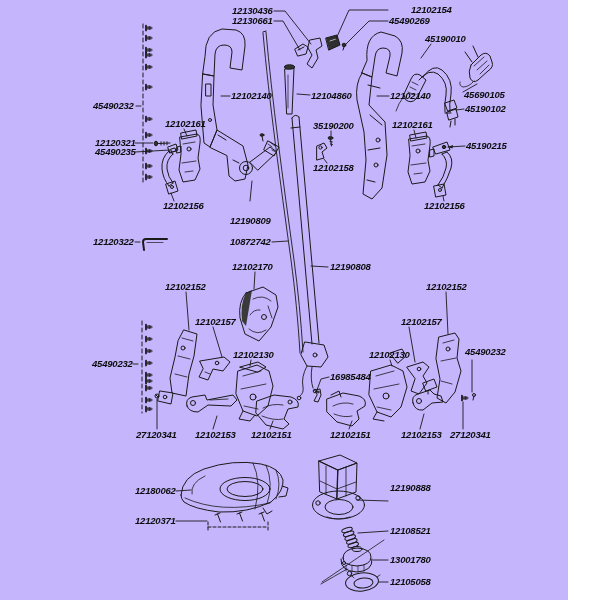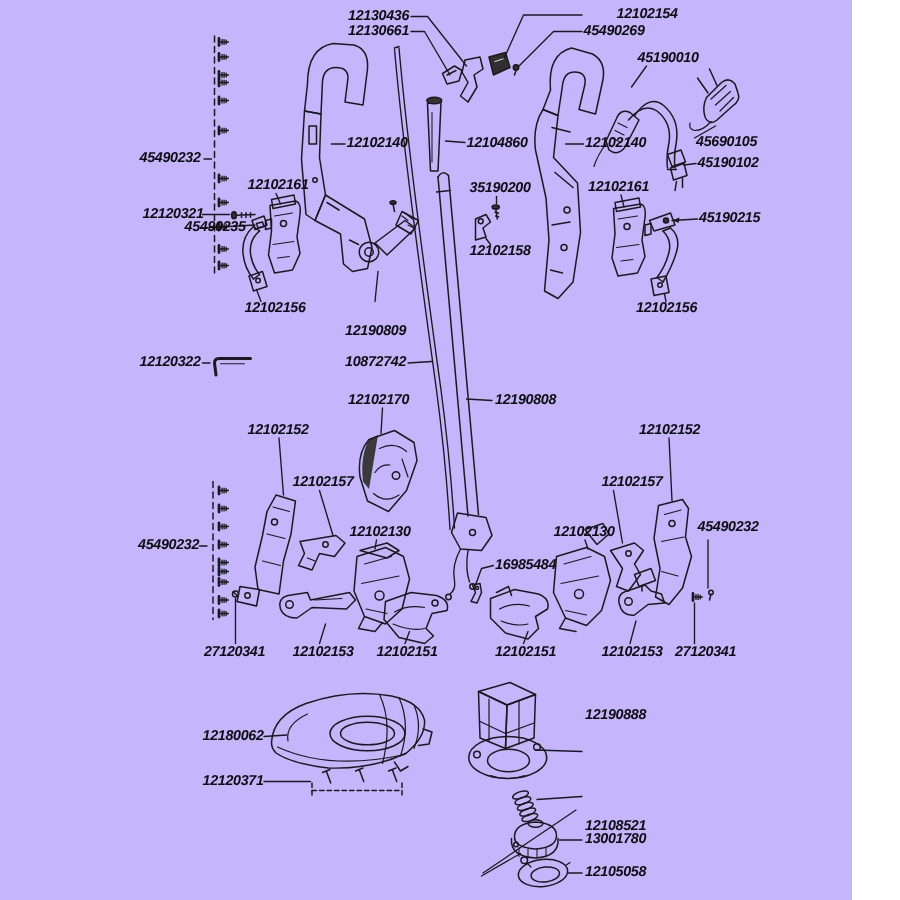--- a/index.html
+++ b/index.html
@@ -409,21 +409,21 @@
       <span class="part-label" style="left: 93px; top: 101px;">45490232</span>
       <span class="part-label" style="left: 231px; top: 91px;">12102140</span>
       <span class="part-label" style="left: 311px; top: 91px;">12104860</span>
       <span class="part-label" style="left: 390px; top: 91px;">12102140</span>
       <span class="part-label" style="left: 464px; top: 90px;">45690105</span>
       <span class="part-label" style="left: 465px; top: 104px;">45190102</span>
       <span class="part-label" style="left: 165px; top: 119px;">12102161</span>
       <span class="part-label" style="left: 313px; top: 121px;">35190200</span>
       <span class="part-label" style="left: 392px; top: 120px;">12102161</span>
       <span class="part-label" style="left: 95px; top: 138px;">12120321</span>
-      <span class="part-label" style="left: 95px; top: 147px; margin-left: 28px;">45490235</span>
+      <span class="part-label" style="left: 95px; top: 147px;">45490235</span>
       <span class="part-label" style="left: 466px; top: 141px;">45190215</span>
       <span class="part-label" style="left: 313px; top: 163px;">12102158</span>
       <span class="part-label" style="left: 163px; top: 201px;">12102156</span>
       <span class="part-label" style="left: 230px; top: 216px;">12190809</span>
       <span class="part-label" style="left: 424px; top: 201px;">12102156</span>
       <span class="part-label" style="left: 93px; top: 237px;">12120322</span>
       <span class="part-label" style="left: 230px; top: 237px;">10872742</span>
       <span class="part-label" style="left: 232px; top: 262px;">12102170</span>
       <span class="part-label" style="left: 330px; top: 262px;">12190808</span>
       <span class="part-label" style="left: 165px; top: 282px;">12102152</span>
@@ -436,19 +436,19 @@
       <span class="part-label" style="left: 465px; top: 347px;">45490232</span>
       <span class="part-label" style="left: 330px; top: 372px;">16985484</span>
       <span class="part-label" style="left: 136px; top: 430px;">27120341</span>
       <span class="part-label" style="left: 195px; top: 430px;">12102153</span>
       <span class="part-label" style="left: 251px; top: 430px;">12102151</span>
       <span class="part-label" style="left: 330px; top: 430px;">12102151</span>
       <span class="part-label" style="left: 401px; top: 430px;">12102153</span>
       <span class="part-label" style="left: 450px; top: 430px;">27120341</span>
       <span class="part-label" style="left: 135px; top: 486px;">12180062</span>
       <span class="part-label" style="left: 135px; top: 516px;">12120371</span>
-      <span class="part-label" style="left: 390px; top: 472px;">12190888</span>
-      <span class="part-label" style="left: 390px; top: 526px; margin-top: 20px;">12108521</span>
+      <span class="part-label" style="left: 390px; top: 483px;">12190888</span>
+      <span class="part-label" style="left: 390px; top: 526px;">12108521</span>
       <span class="part-label" style="left: 390px; top: 555px;">13001780</span>
       <span class="part-label" style="left: 390px; top: 577px;">12105058</span>
     </div>
 
 </div>
 
 </body></html>

